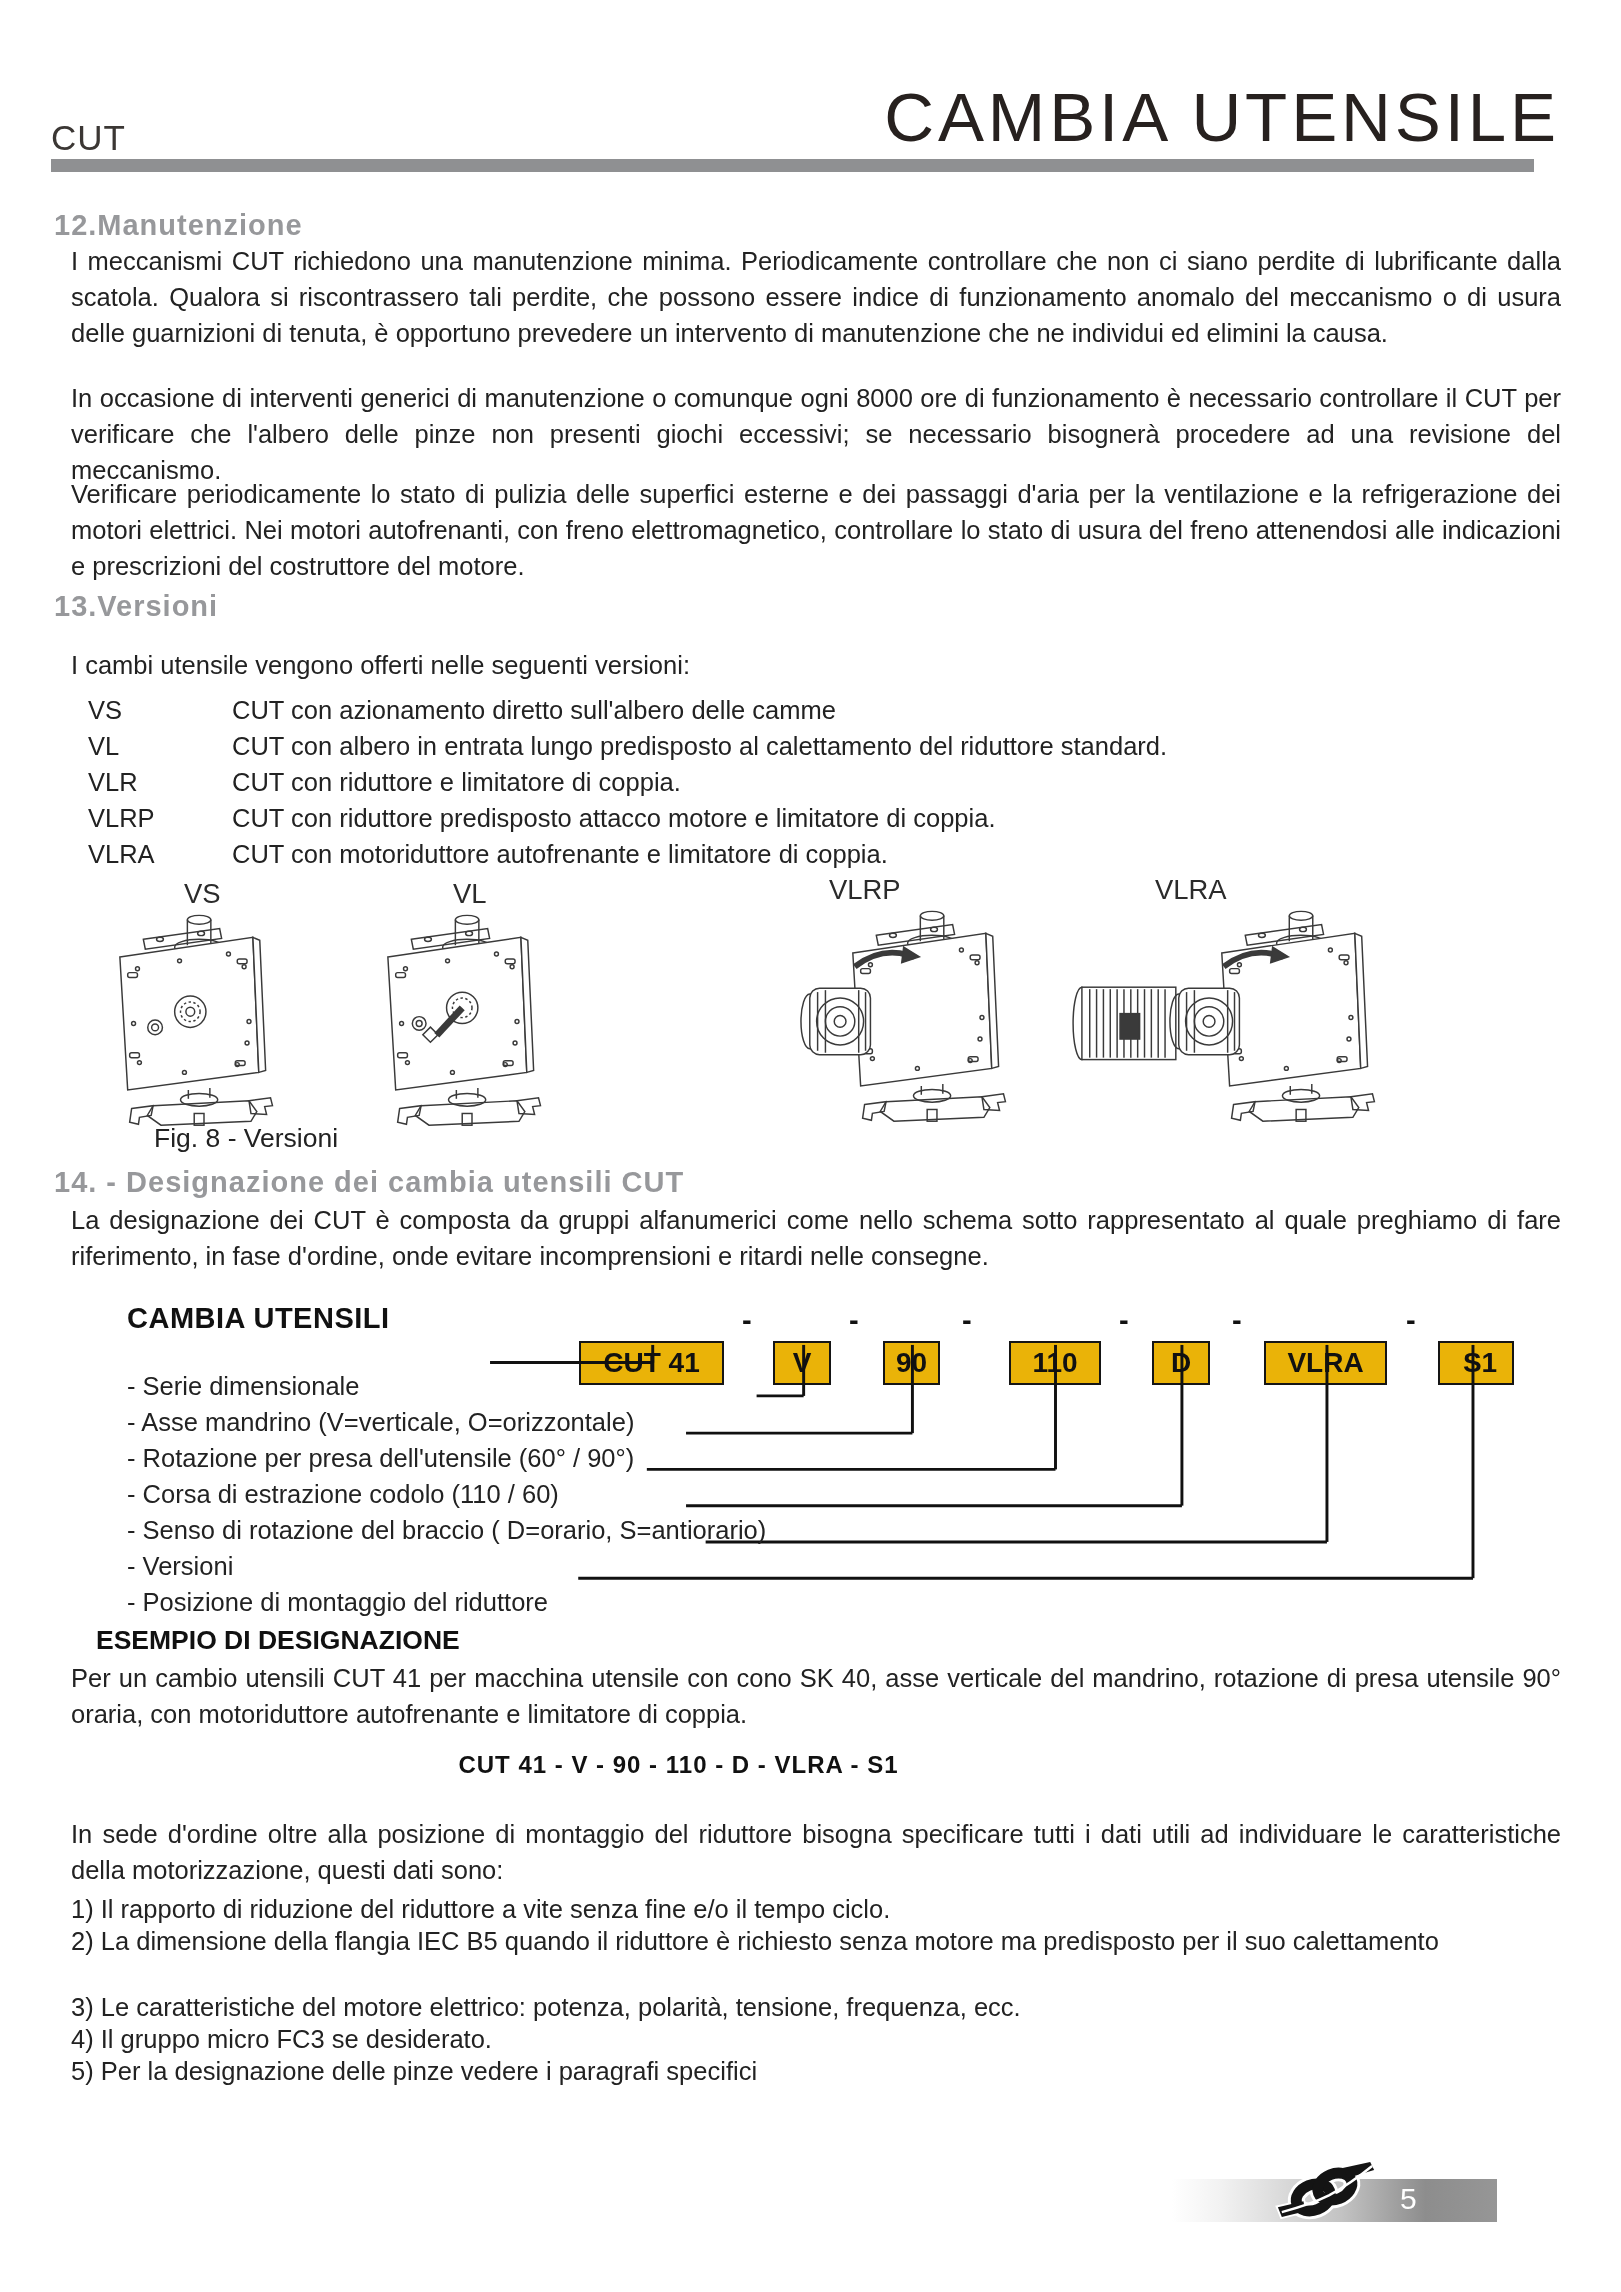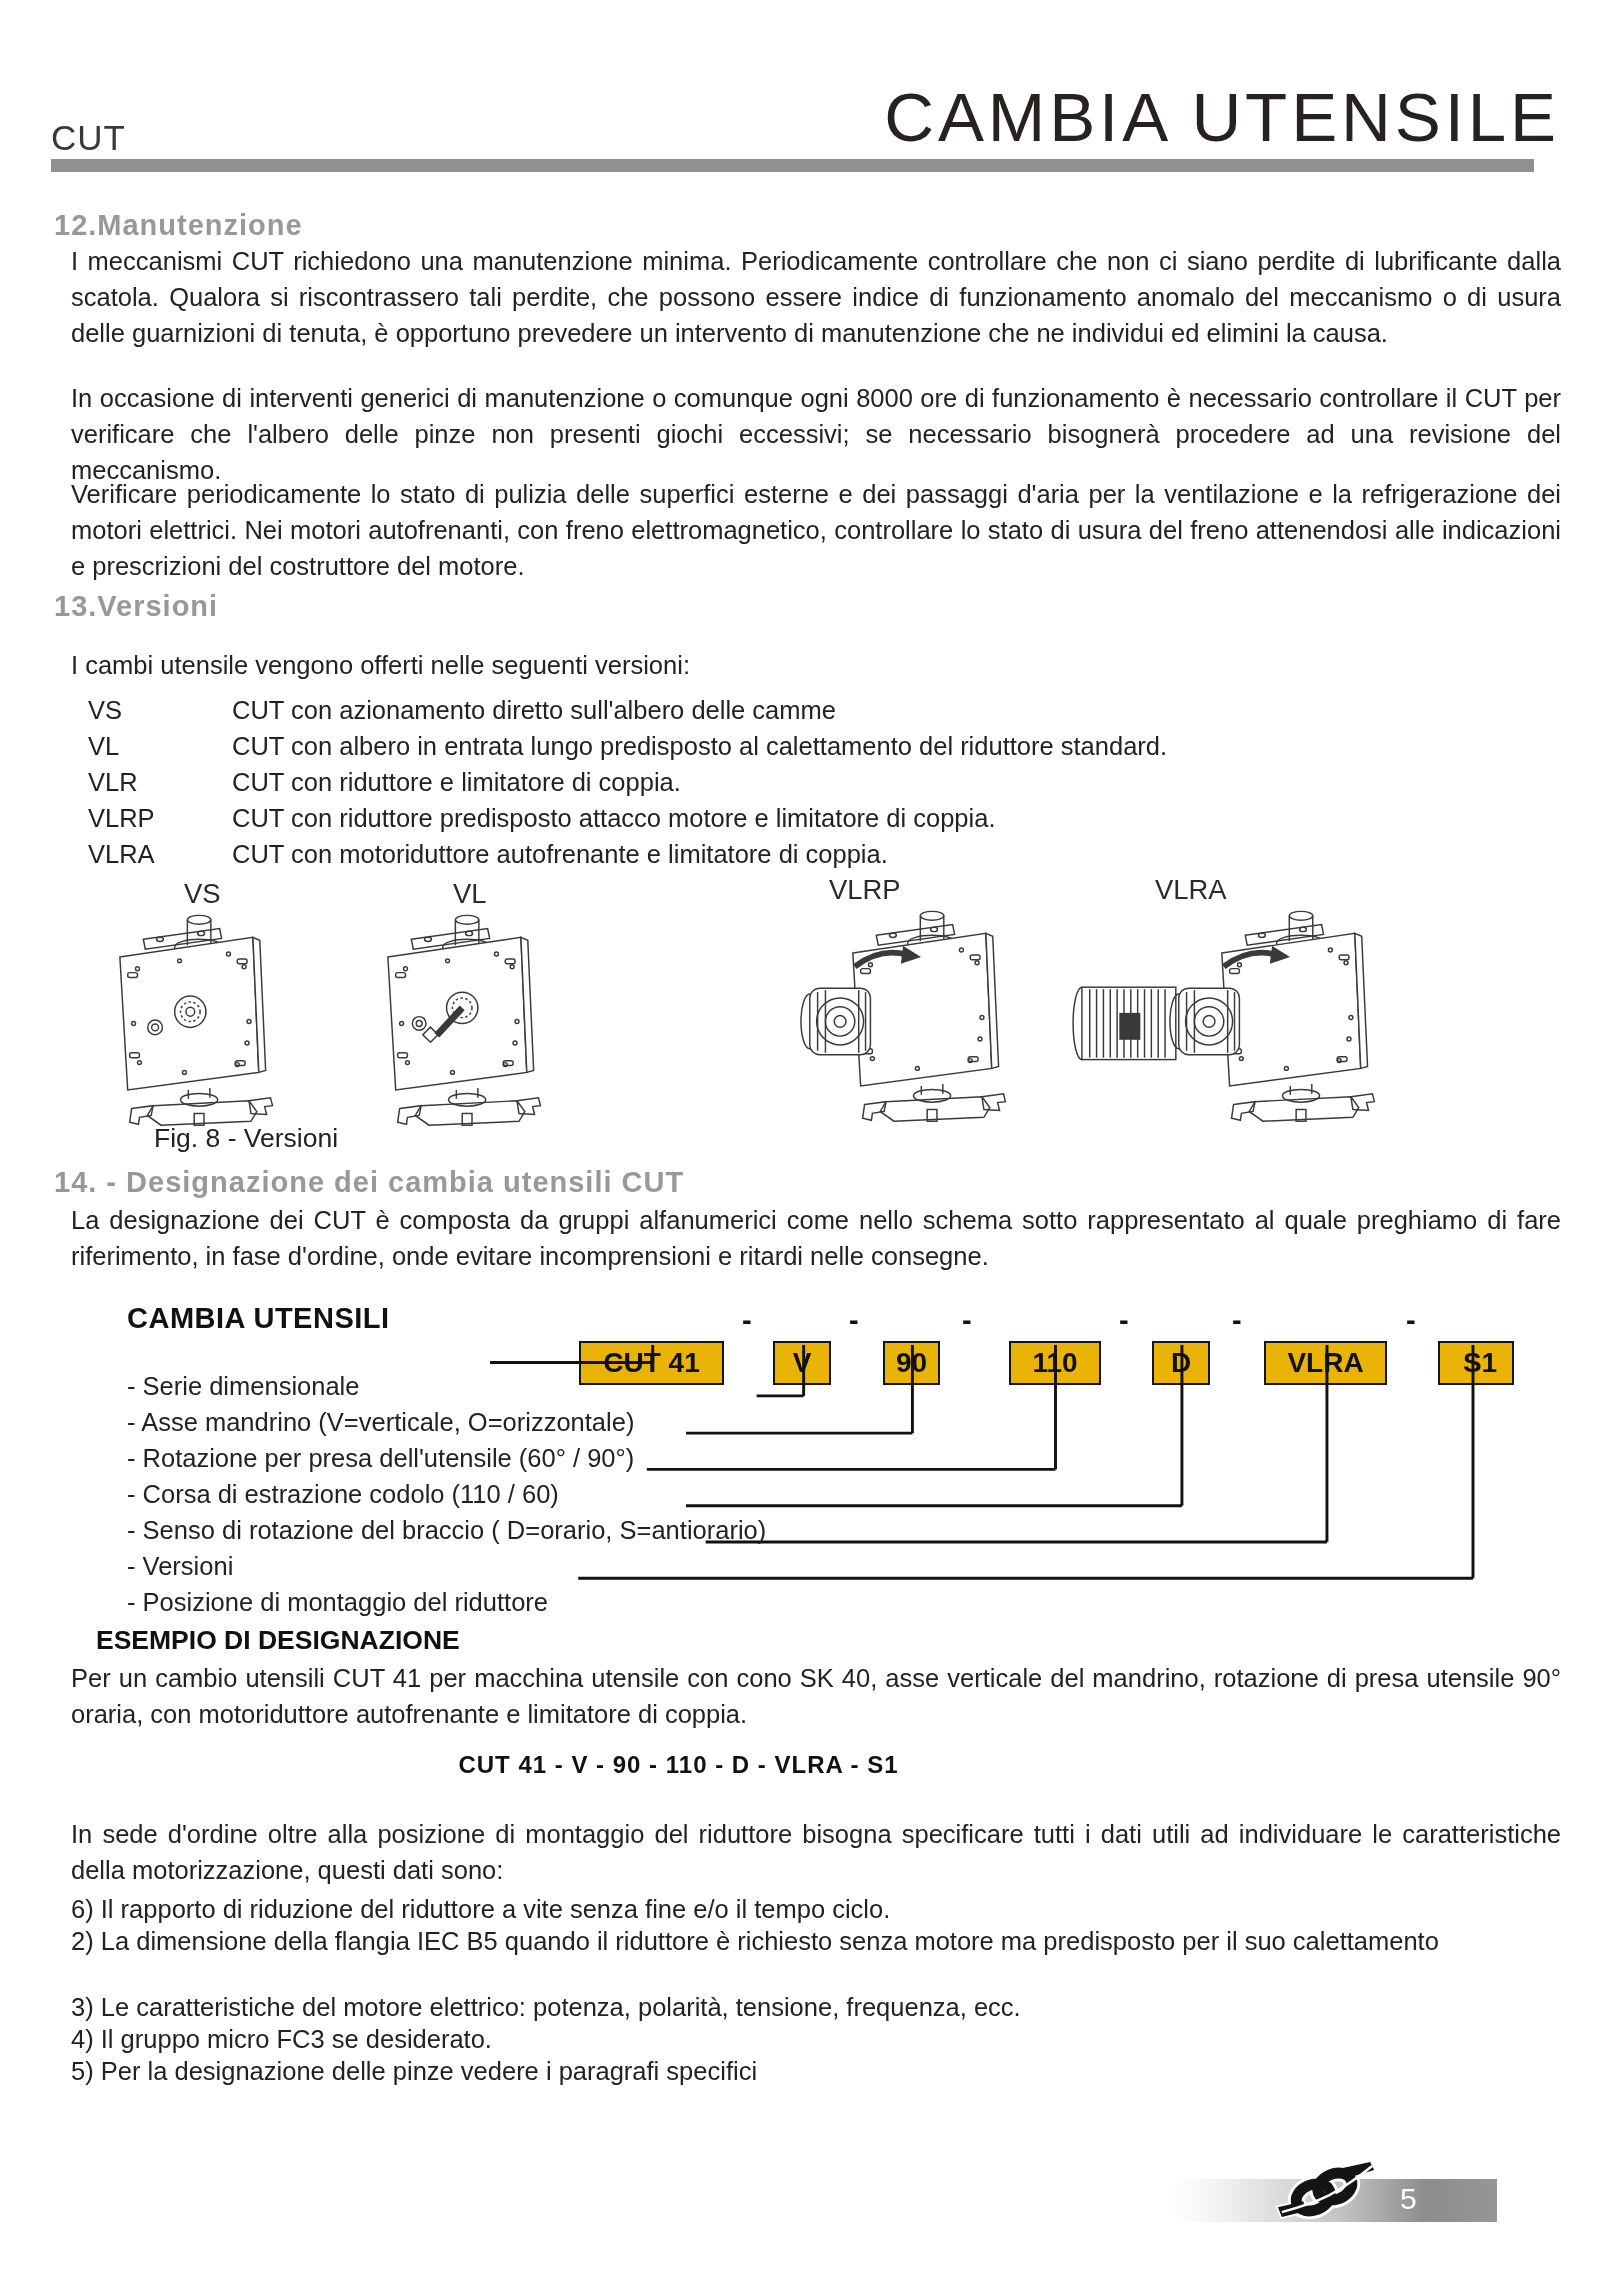--- a/index.html
+++ b/index.html
@@ -306,21 +306,21 @@
     <div>- Senso di rotazione del braccio  ( D=orario, S=antiorario)</div>
     <div>- Versioni</div>
     <div>- Posizione di montaggio del riduttore</div>
   </div>
 
   <div class="abs example-heading" style="left:96px; top:1625px;">ESEMPIO DI DESIGNAZIONE</div>
   <div class="abs body-text" style="left:71px; top:1660px; width:1490px;">Per un cambio utensili CUT 41  per macchina utensile con cono SK 40, asse verticale del mandrino, rotazione di presa utensile 90° oraria, con motoriduttore autofrenante e limitatore di coppia.</div>
   <div class="abs example-code" style="left:71px; top:1751px; width:1215px;">CUT 41 - V - 90 - 110 - D - VLRA - S1</div>
 
   <div class="abs body-text" style="left:71px; top:1816px; width:1490px;">In sede d'ordine oltre alla posizione di montaggio del riduttore bisogna specificare tutti i dati utili ad individuare le caratteristiche della motorizzazione, questi dati sono:</div>
-  <div class="abs order-item" style="left:71px; top:1893px; width:1490px;">6)  Il rapporto di riduzione del riduttore a vite senza fine e/o il tempo ciclo.</div>
+  <div class="abs order-item" style="left:71px; top:1893px; width:1490px;">1)  Il rapporto di riduzione del riduttore a vite senza fine e/o il tempo ciclo.</div>
   <div class="abs order-item" style="left:71px; top:1925px; width:1490px;">2)  La dimensione della flangia IEC B5 quando il riduttore è richiesto senza motore ma predisposto per il suo calettamento</div>
   <div class="abs order-item" style="left:71px; top:1991px; width:1490px;">3)  Le caratteristiche del motore elettrico: potenza, polarità, tensione, frequenza, ecc.</div>
   <div class="abs order-item" style="left:71px; top:2023px; width:1490px;">4)   Il gruppo micro FC3 se desiderato.</div>
   <div class="abs order-item" style="left:71px; top:2055px; width:1490px;">5)   Per la designazione delle pinze vedere i paragrafi specifici</div>
 
   <div class="abs footer-bar" style="left:1172px; top:2179px; width:325px;"></div>
   <div class="abs" style="left:1272px; top:2156px;">
     <svg width="108" height="71" viewBox="0 0 110 72">
       <g stroke="#ffffff" fill="none">
         <ellipse cx="42" cy="42" rx="18" ry="13" stroke-width="17" transform="rotate(-22 42 42)"></ellipse>

